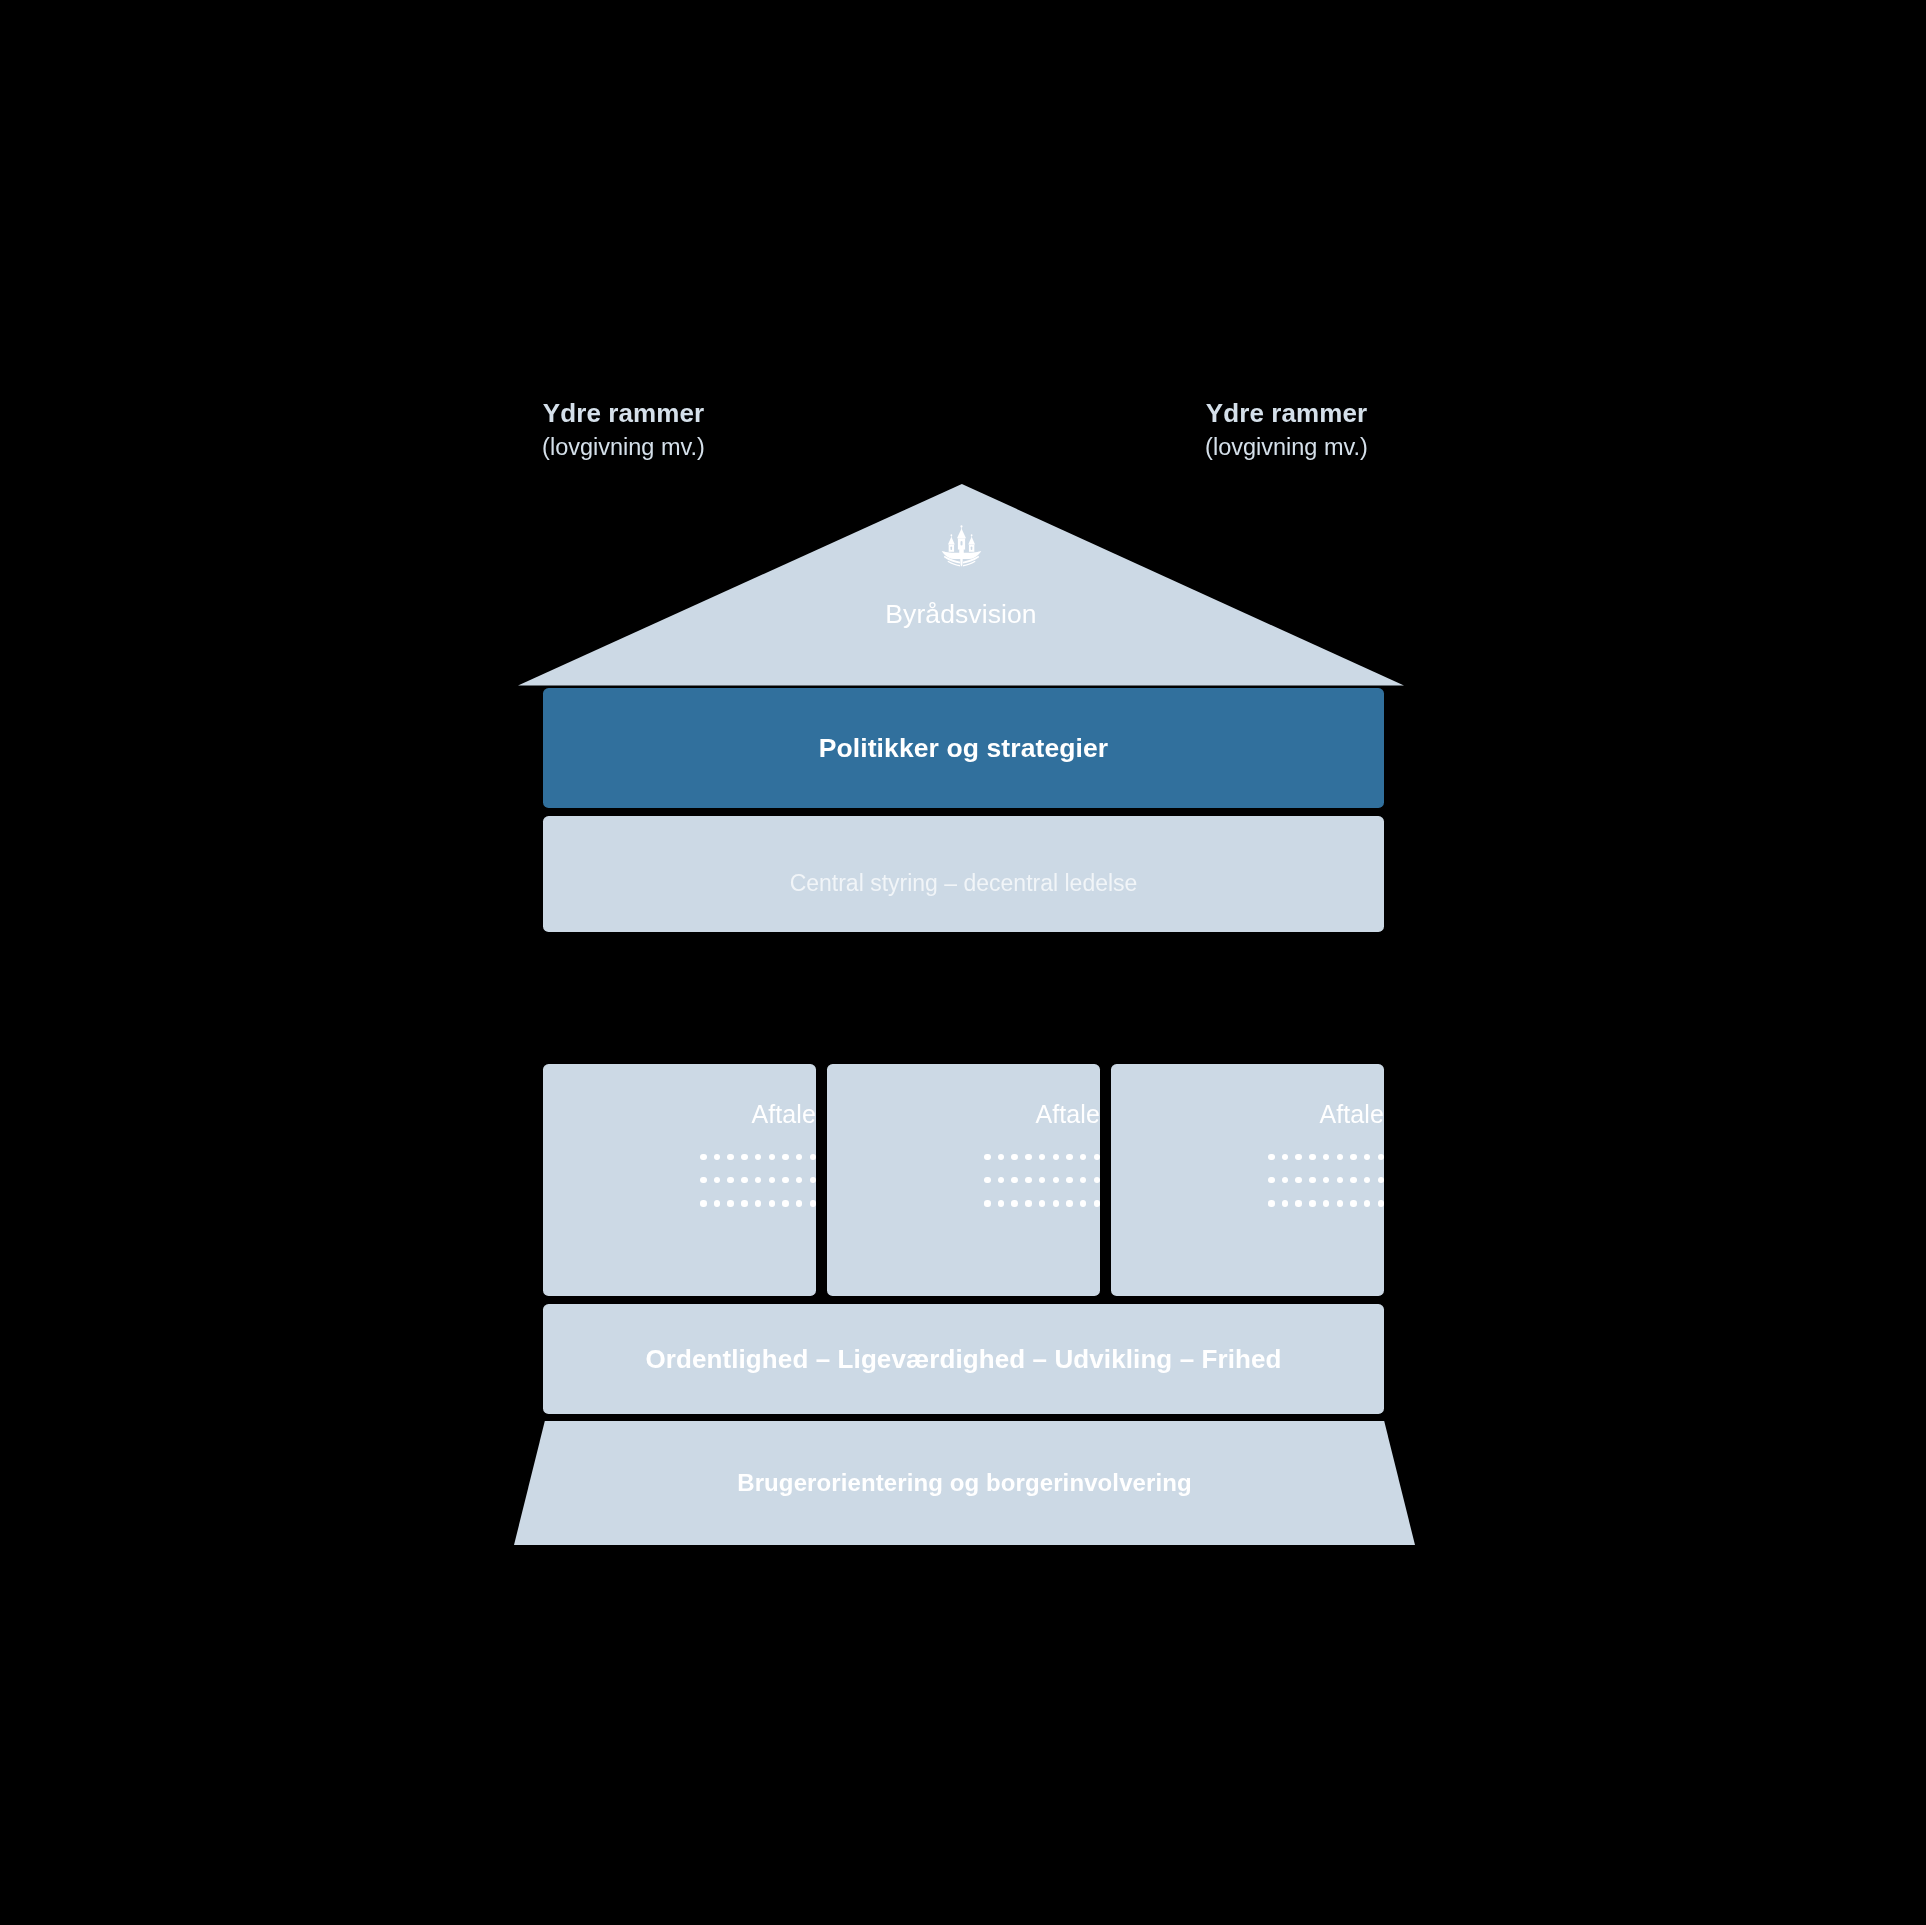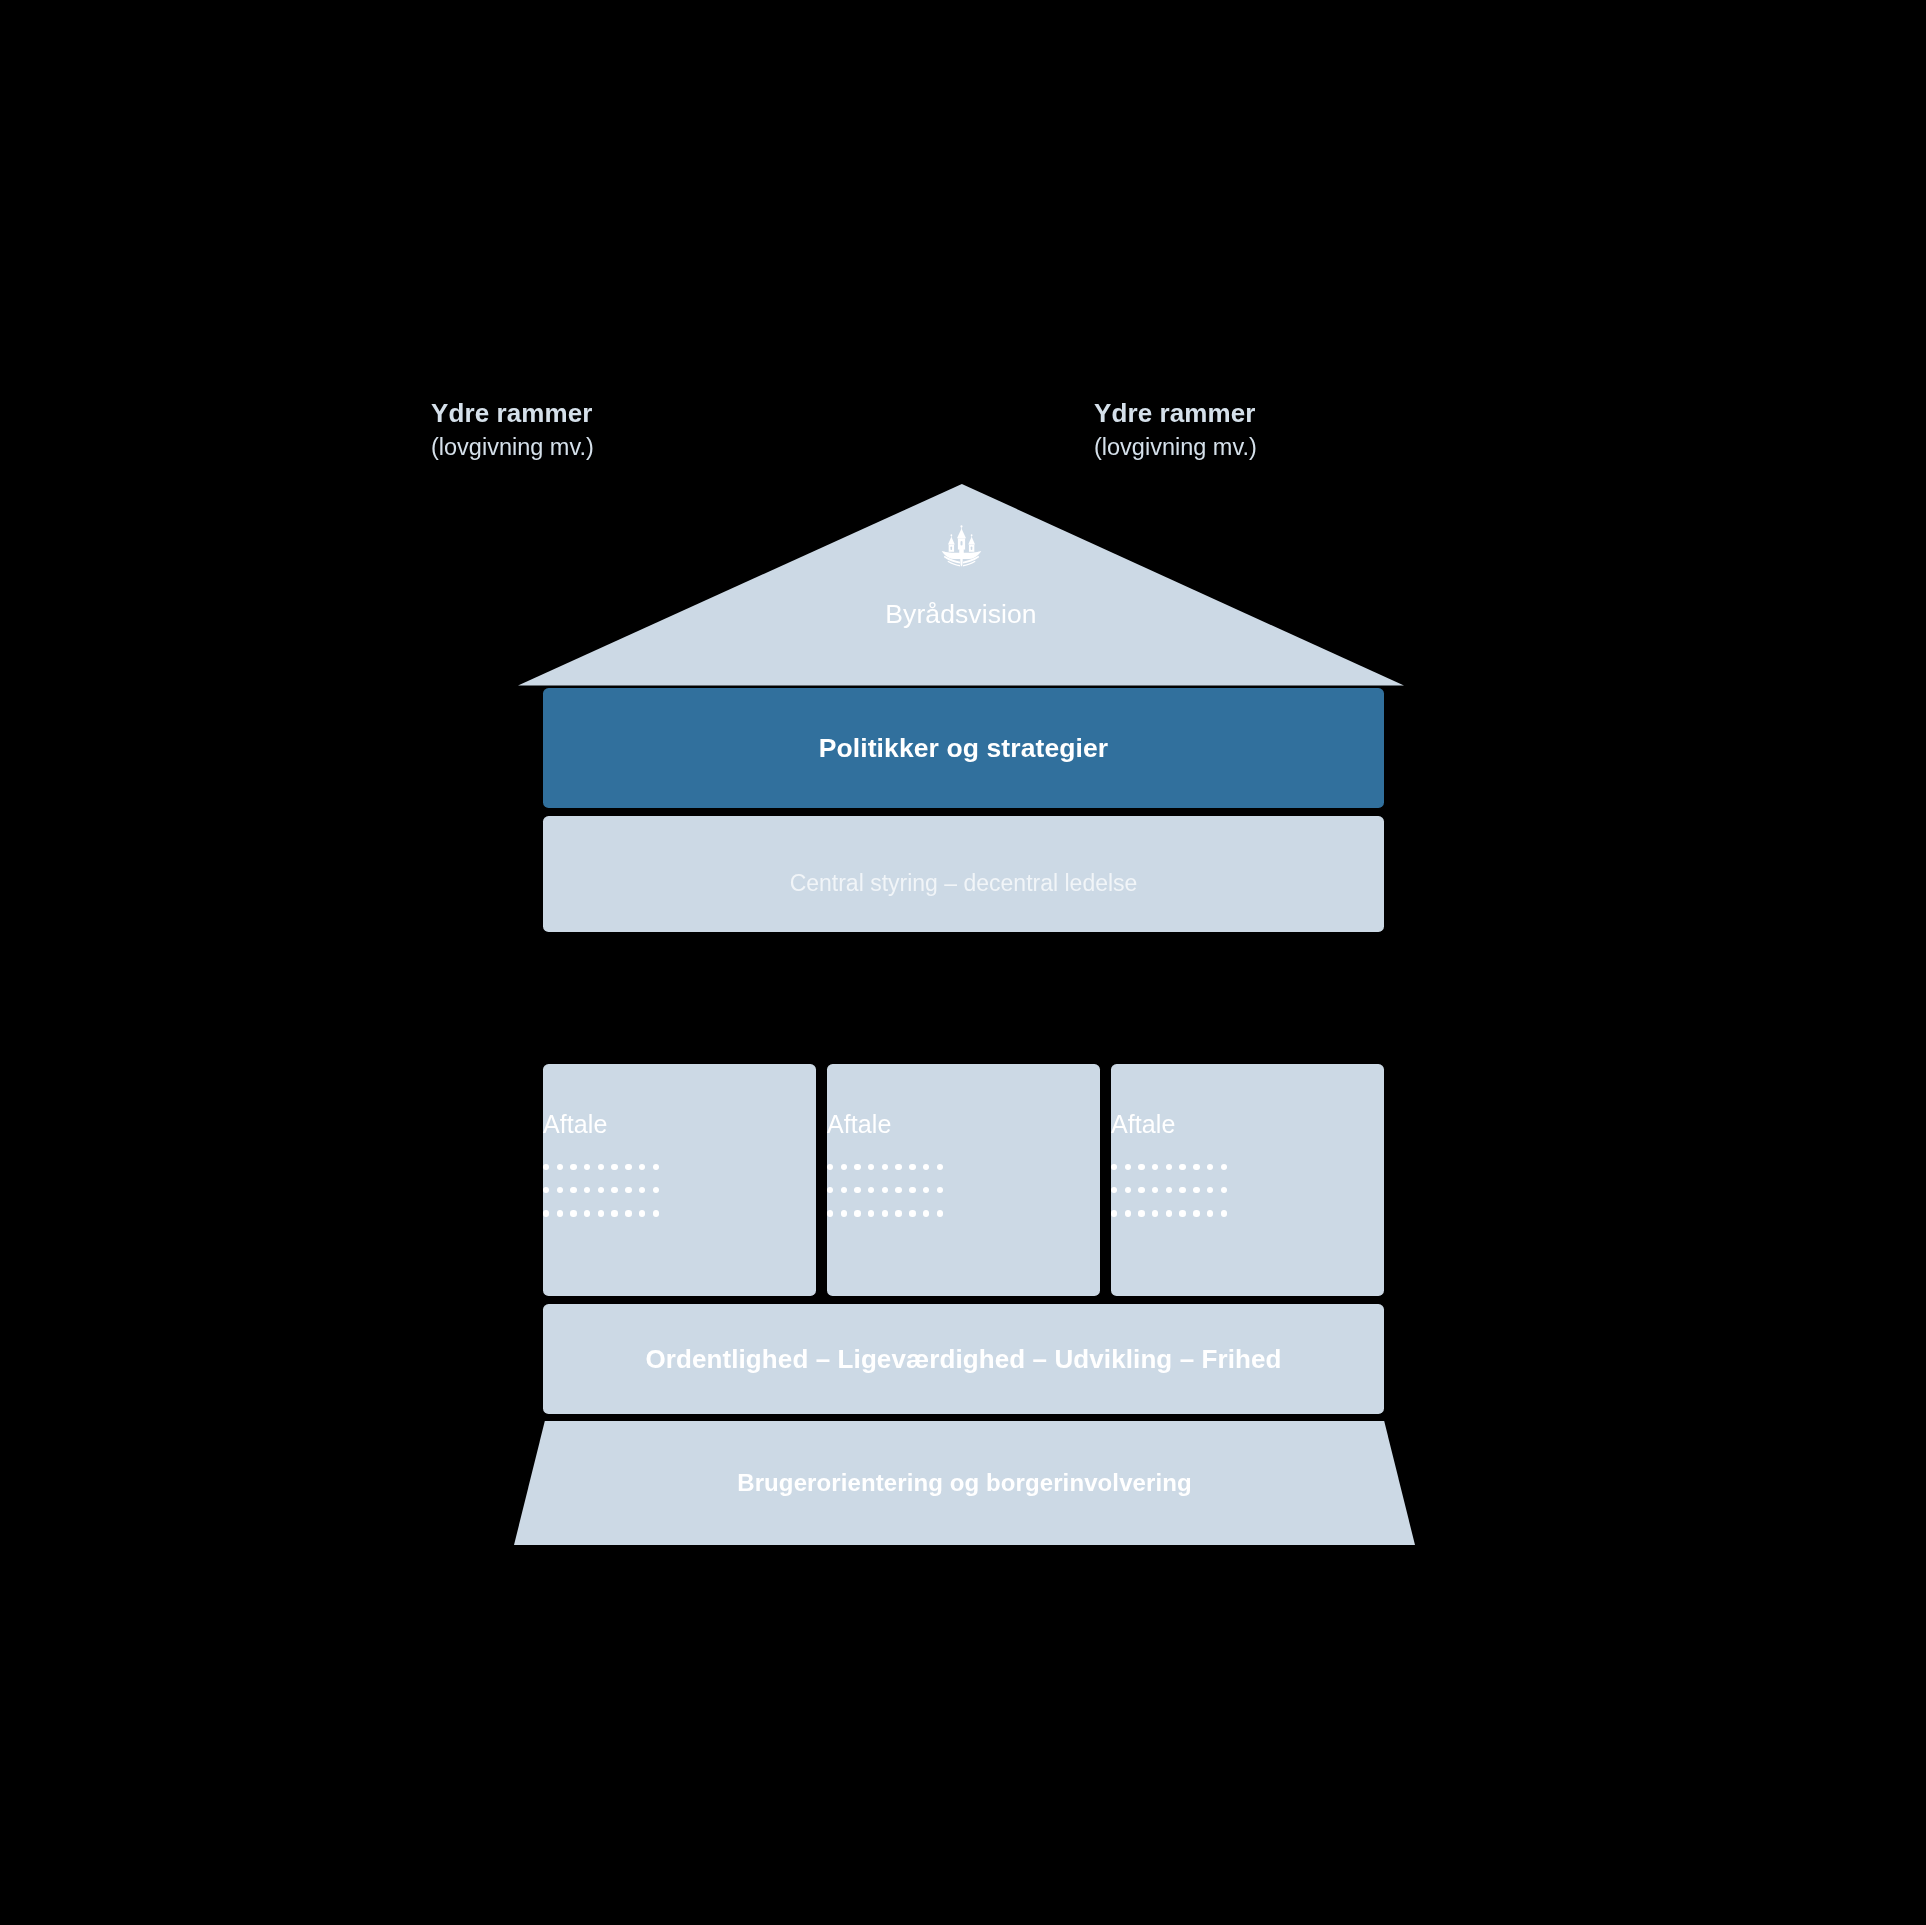--- a/index.html
+++ b/index.html
@@ -19,21 +19,21 @@
   #stage {
     position: relative;
     width: 1926px;
     height: 1926px;
     background: #000000;
   }
 
   
   .frame-label {
     position: absolute;
-    text-align: left;
+    text-align: center;
     color: #d5e0ea;
     line-height: 1.18;
     white-space: nowrap;
   }
   .frame-label .fl-title {
     display: block;
     font-size: 26px;
     font-weight: bold;
     letter-spacing: 0.1px;
   }
@@ -139,22 +139,22 @@
     justify-content: space-between;
   }
   .agreement-card {
     width: 273px;
     height: 232px;
     background: #ccd9e5;
     border-radius: 5.6px;
     box-sizing: border-box;
     display: flex;
     flex-direction: column;
-    align-items: flex-start;
-    padding-top: 46px;
+    align-items: flex-end;
+    padding-top: 36px;
   }
   .agreement-card .card-title {
     color: #ffffff;
     font-size: 25px;
     font-weight: normal;
     letter-spacing: 0.1px;
   }
   .dot-lines {
     margin-top: 25px;
     display: flex;

